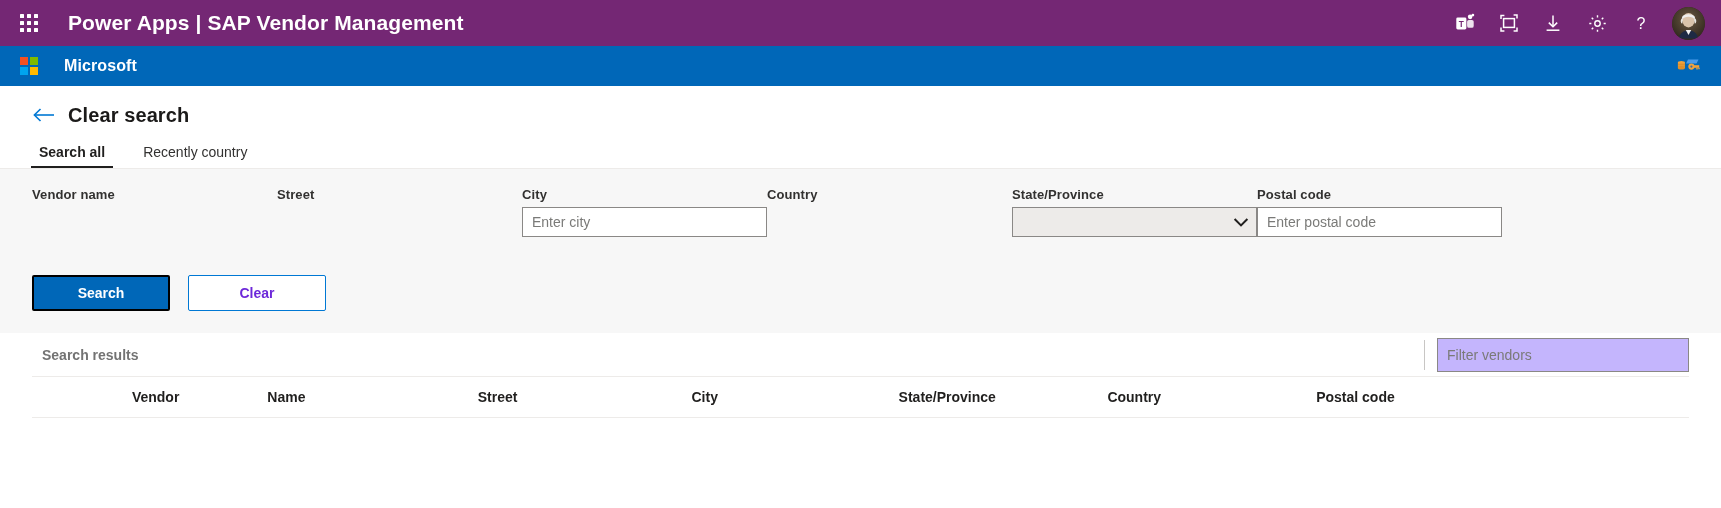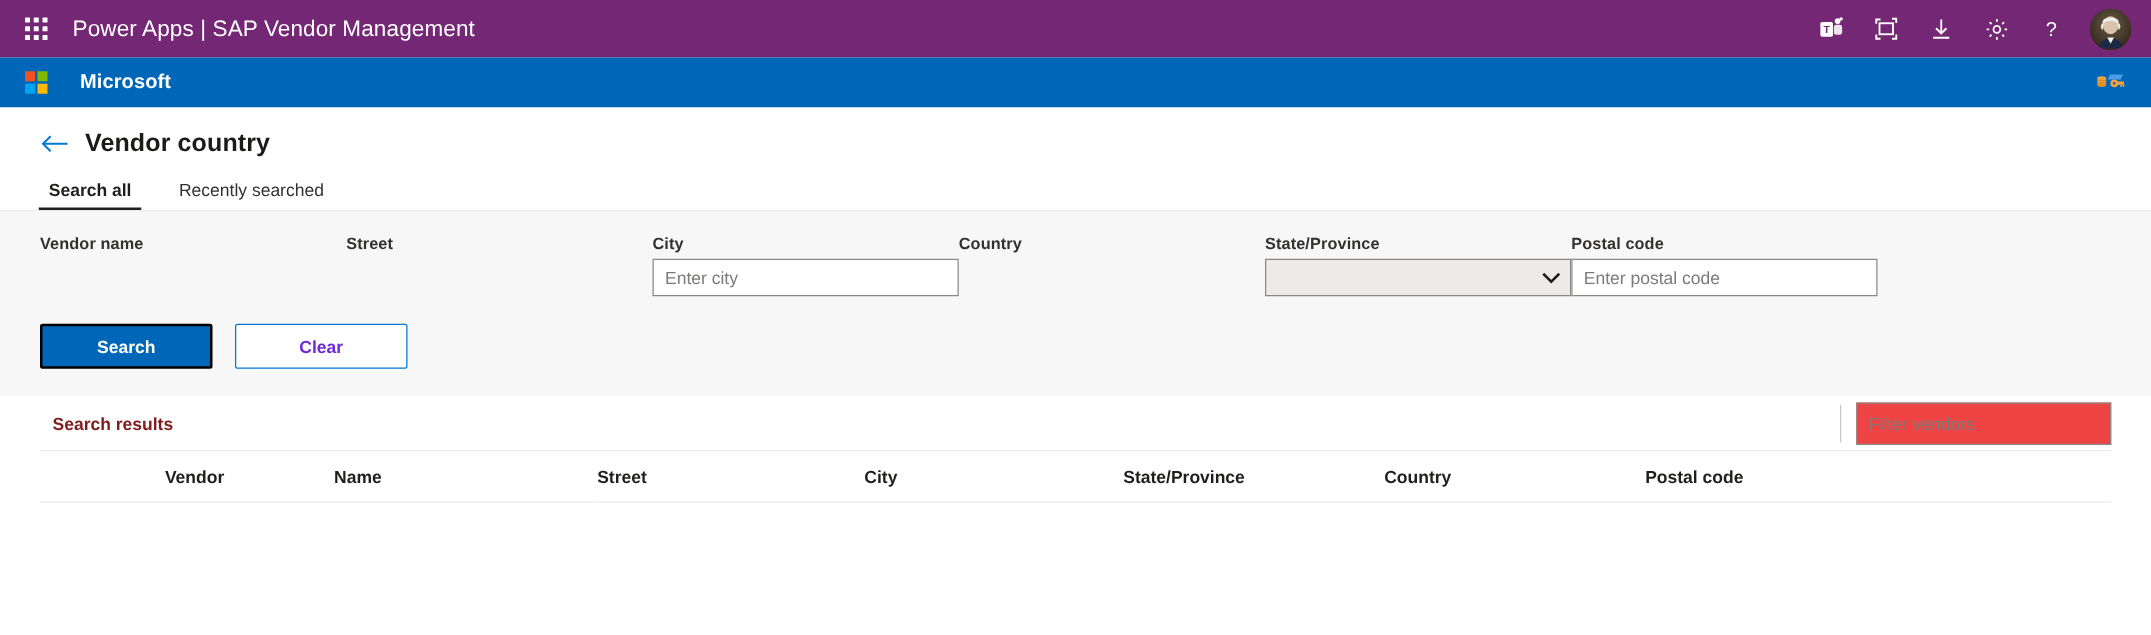--- a/index.html
+++ b/index.html
@@ -26,24 +26,24 @@
     cursor: pointer; flex: 0 0 auto;
   }
   .waffle-grid {
     display: grid;
     grid-template-columns: repeat(3, 4px);
     grid-template-rows: repeat(3, 4px);
     gap: 3px;
   }
   .waffle-grid i { background: #ffffff; display:block; width:4px; height:4px; border-radius:0.5px; }
   .app-title {
-    font-size: 18px;
-    font-weight: 400;
+    font-size: 21px;
+    font-weight: 700;
     letter-spacing: .1px;
-    margin-left: 10px;
+    margin-left: 20px;
     white-space: nowrap;
   }
   .pb-spacer { flex: 1 1 auto; }
   .pb-icons { display: flex; align-items: center; gap: 0px; }
   .pb-icon {
     width: 44px; height: 46px;
     display: flex; align-items: center; justify-content: center;
     cursor: pointer;
   }
   .pb-icon svg { display: block; }
@@ -198,20 +198,21 @@
     min-width: 138px;
     font-size: 14px;
     font-weight: 600;
     font-family: "Segoe UI", "Liberation Sans", sans-serif;
     display: inline-flex;
     align-items: center;
     justify-content: center;
     cursor: pointer;
     border-radius: 2px;
     padding: 0 16px;
+    margin-top: 16px;
   }
   .btn-primary {
     background: #0067b8;
     color: #ffffff;
     border: 2px solid #000000;
   }
   .btn-secondary {
     background: #ffffff;
     color: #6d28d9;
     border: 1px solid #0078d4;
@@ -224,36 +225,36 @@
   }
   .results-bar {
     display: flex;
     align-items: center;
     height: 44px;
     border-bottom: 1px solid #edebe9;
   }
   .results-title {
     font-size: 14px;
     font-weight: 600;
-    color: #7f1d1d;
+    color: #737373;
     padding-left: 10px;
   }
   .results-spacer { flex: 1 1 auto; }
   .filter-group { display: flex; align-items: center; height: 100%; }
   .vdivider {
     width: 1px;
     height: 30px;
     background: #c8c6c4;
     margin-right: 12px;
   }
   .filter-input {
-    width: 204px;
+    width: 252px;
     height: 30px;
     border: 1px solid #8a8886;
-    background: #ef4444;
+    background: #c4b5fd;
     font-size: 14px;
     font-family: "Segoe UI", "Liberation Sans", sans-serif;
     color: #323130;
     padding: 16px 9px;
     outline: none;
     border-radius: 0;
   }
   .filter-input::placeholder { color: #7a7a78; opacity: 1; }
 
   table.grid {
@@ -384,26 +385,26 @@
 
 <div class="page">
 
   <div class="page-head">
     <div class="back-arrow">
       <svg width="24" height="16" viewBox="0 0 24 16" fill="none" stroke="#0078d4" stroke-width="1.6">
         <path d="M22 8H2.5"></path>
         <path d="M8.5 2L2.4 8l6.1 6"></path>
       </svg>
     </div>
-    <div class="page-title">Vendor country</div>
+    <div class="page-title">Clear search</div>
   </div>
 
   <div class="tabs">
     <div class="tab active">Search all</div>
-    <div class="tab">Recently searched</div>
+    <div class="tab">Recently country</div>
   </div>
 
   <div class="form-panel">
 
     <div class="field-row">
 
       <div class="field">
         <label class="field-label">Vendor name</label>
       </div>
 

